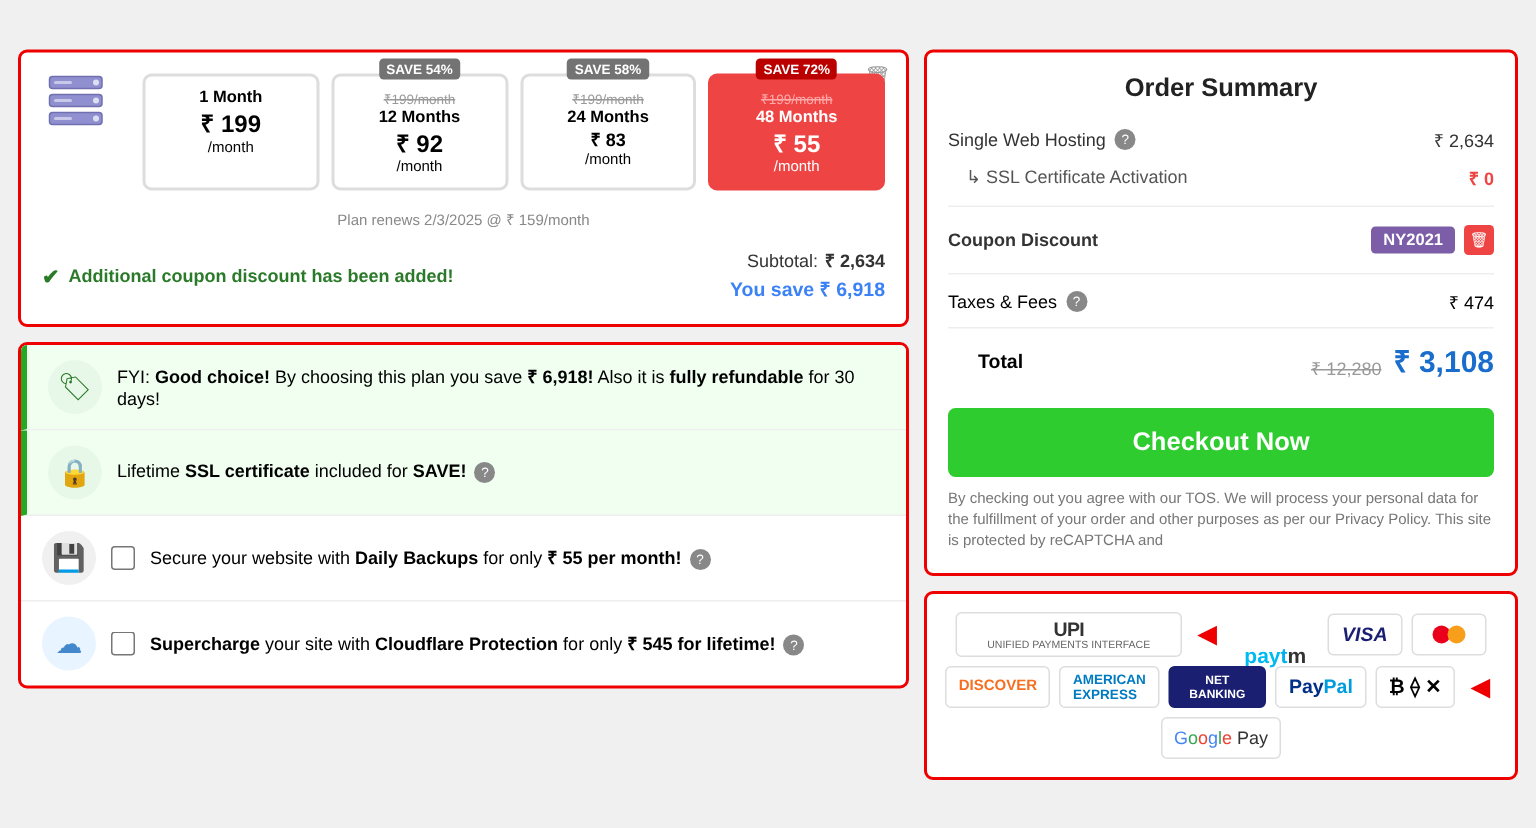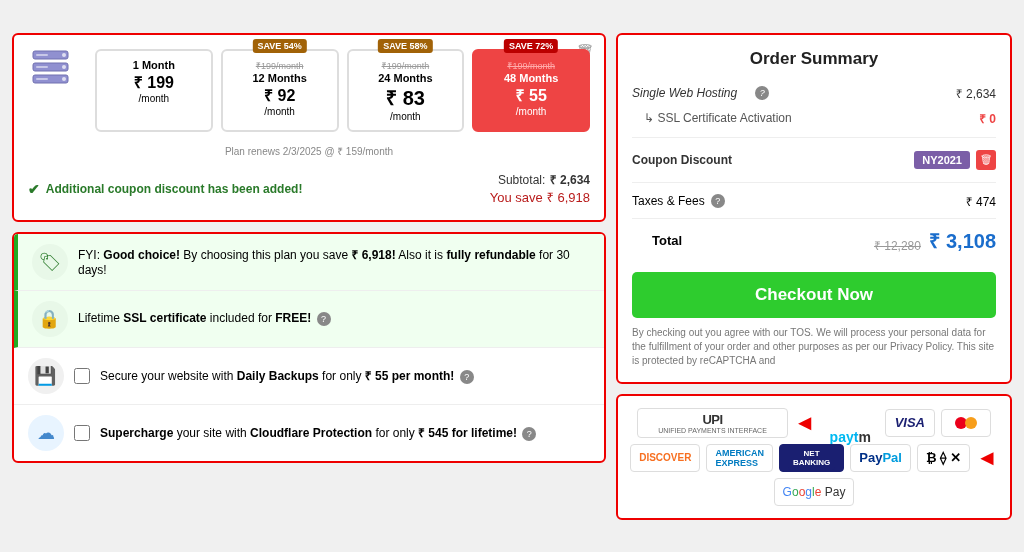--- a/index.html
+++ b/index.html
@@ -61,21 +61,21 @@
     .plan-option.active {
       border-color: #e44;
       background: #e44;
       color: #fff;
     }
     .plan-save-badge {
       position: absolute;
       top: -12px;
       left: 50%;
       transform: translateX(-50%);
-      background: #a16207;
+      background: #737373;
       color: #fff;
       font-size: 9px;
       font-weight: 700;
       padding: 2px 5px;
       border-radius: 3px;
       white-space: nowrap;
     }
     .plan-option.active .plan-save-badge {
       background: #b00;
     }
@@ -111,22 +111,22 @@
     }
     .subtotal-area {
       text-align: right;
       margin-top: 4px;
     }
     .subtotal-text {
       font-size: 12px;
       color: #333;
     }
     .savings-text {
-      color: #b91c1c;
-      font-weight: 400;
+      color: #3b82f6;
+      font-weight: 700;
       font-size: 13px;
     }
     .trash-icon-btn {
       position: absolute;
       top: 8px;
       right: 10px;
       cursor: pointer;
       color: #999;
       font-size: 14px;
       background: none;
@@ -211,22 +211,21 @@
       display: flex;
       justify-content: space-between;
       align-items: center;
       font-size: 12px;
       padding: 4px 0;
       color: #333;
     }
     .order-line-label {
       display: flex;
       align-items: center;
-      gap: 16px;
-      font-style: italic;
+      gap: 4px;
     }
     .free-tag { color: #e44; font-weight: 700; }
     .indent { padding-left: 12px; color: #555; }
     .divider { border: none; border-top: 1px solid #eee; margin: 6px 0; }
     .coupon-row {
       display: flex;
       justify-content: space-between;
       align-items: center;
       padding: 6px 0;
     }
@@ -398,21 +397,21 @@
             <div style="font-size:9px; color:#999; text-decoration:line-through;">₹199/month</div>
             <div class="plan-duration">12 Months</div>
             <div class="plan-price" style="font-size:16px; font-weight:800;">₹ 92</div>
             <div class="plan-price-unit">/month</div>
           </div>
 
           <div class="plan-option" style="position:relative;">
             <div class="plan-save-badge">SAVE 58%</div>
             <div style="font-size:9px; color:#999; text-decoration:line-through;">₹199/month</div>
             <div class="plan-duration">24 Months</div>
-            <div class="plan-price" style="font-size:20px; font-weight:800;">₹ 83</div>
+            <div class="plan-price" style="font-size:12px; font-weight:800;">₹ 83</div>
             <div class="plan-price-unit">/month</div>
           </div>
 
           <div class="plan-option active" style="position:relative;">
             <div class="plan-save-badge" style="background:#b00;">SAVE 72%</div>
             <div style="font-size:9px; color:#ffaaaa; text-decoration:line-through;">₹199/month</div>
             <div class="plan-duration" style="color:#fff;">48 Months</div>
             <div class="plan-price" style="font-size:16px; font-weight:800; color:#fff;">₹ 55</div>
             <div class="plan-price-unit" style="color:#fff;">/month</div>
           </div>
@@ -442,21 +441,21 @@
       <div class="info-box info-box-green">
         <div class="info-box-icon icon-green">🏷</div>
         <div class="info-text">
           FYI: <strong>Good choice!</strong> By choosing this plan you save <strong>₹ 6,918!</strong> Also it is <strong>fully refundable</strong> for 30 days!
         </div>
       </div>
 
       <div class="info-box info-box-green-ssl">
         <div class="info-box-icon icon-blue" style="background:#e8f8e8; color:#2a7a2a;">🔒</div>
         <div class="info-text">
-          Lifetime <strong>SSL certificate</strong> included for <strong>FREE!</strong>
+          Lifetime <strong>SSL certificate</strong> included for <strong>SAVE!</strong>
           <span class="help-icon">?</span>
         </div>
       </div>
 
       <div class="info-box">
         <div class="info-box-icon icon-gray">💾</div>
         <input type="checkbox" class="checkbox-item" style="">
         <div class="info-text">
           Secure your website with <strong>Daily Backups</strong> for only <strong>₹ 55 per month!</strong>
           <span class="help-icon">?</span>

